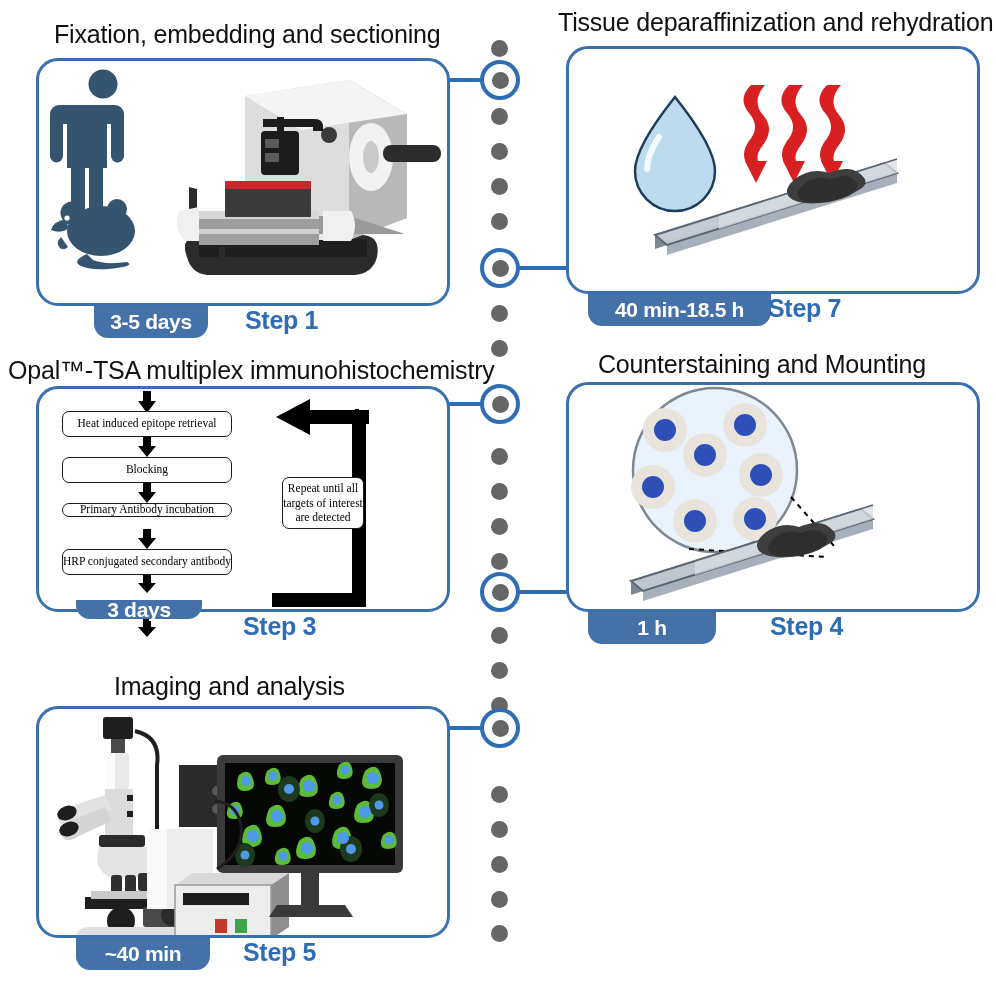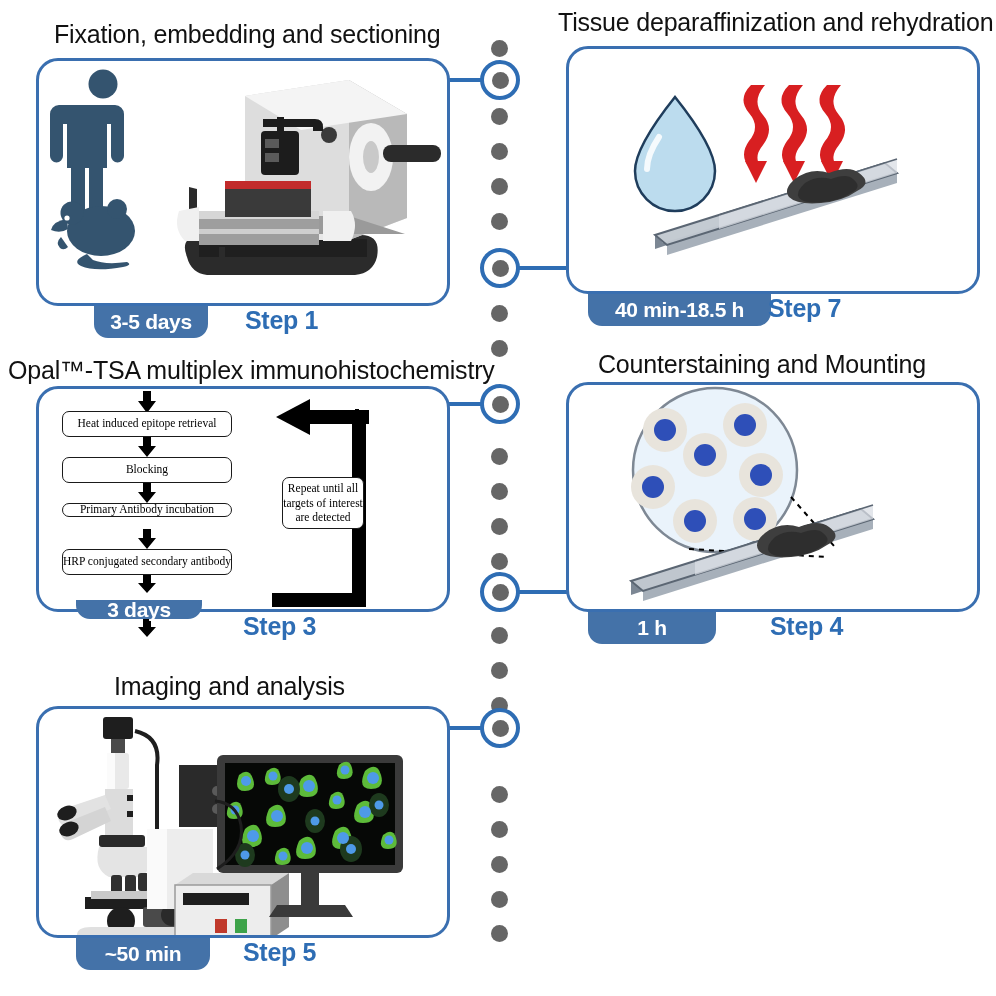--- a/index.html
+++ b/index.html
@@ -353,16 +353,16 @@
               <circle cx="340" cy="96" r="4.5"></circle>
             <circle cx="276" cy="112" r="4.5"></circle>
           </g>
         </g>
         <rect x="262" y="164" width="18" height="32" fill="#3A3A3A"></rect>
         <path d="M238 196 h68 l8 12 h-84 z" fill="#3A3A3A"></path>
       </g>
       <path d="M176 92 q22 2 26 24 q4 26 -24 44" stroke="#1E1E1E" stroke-width="3" fill="none"></path>
     </svg>
   </div>
-  <div class="badge" style="left:76px;top:938px;width:134px;height:32px">~50 min</div>
+  <div class="badge" style="left:76px;top:938px;width:134px;height:32px">~40 min</div>
   <div class="steplab" style="left:243px;top:938px">Step 5</div>
 
 </div>
 
 </body></html>

